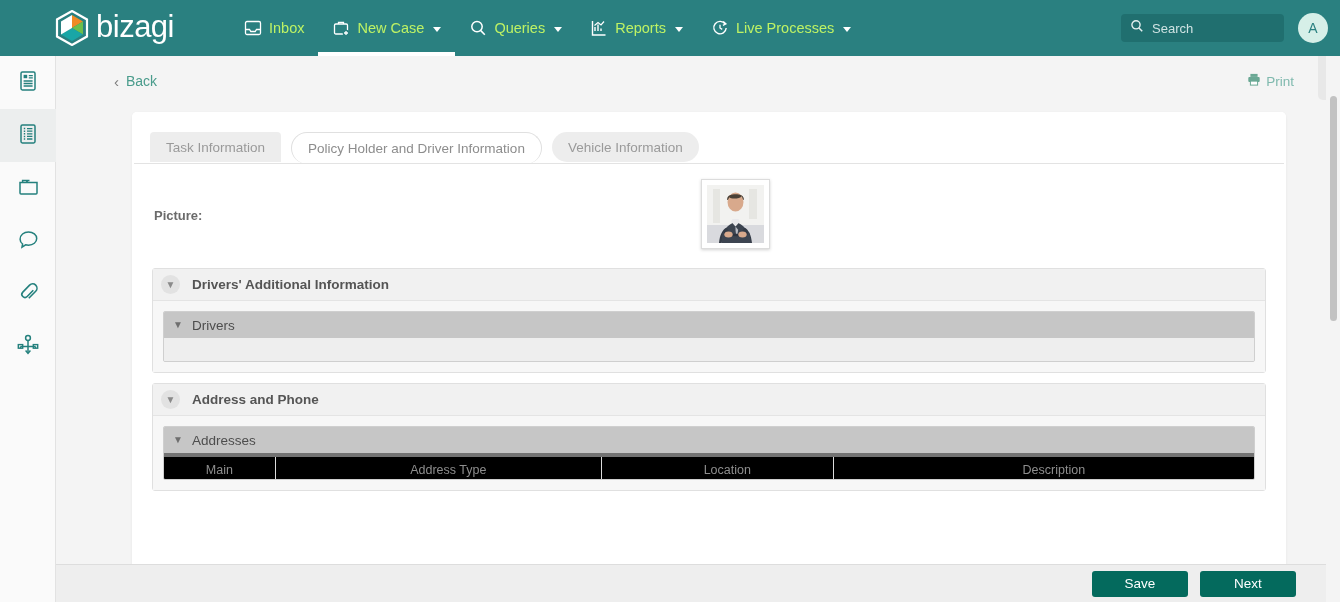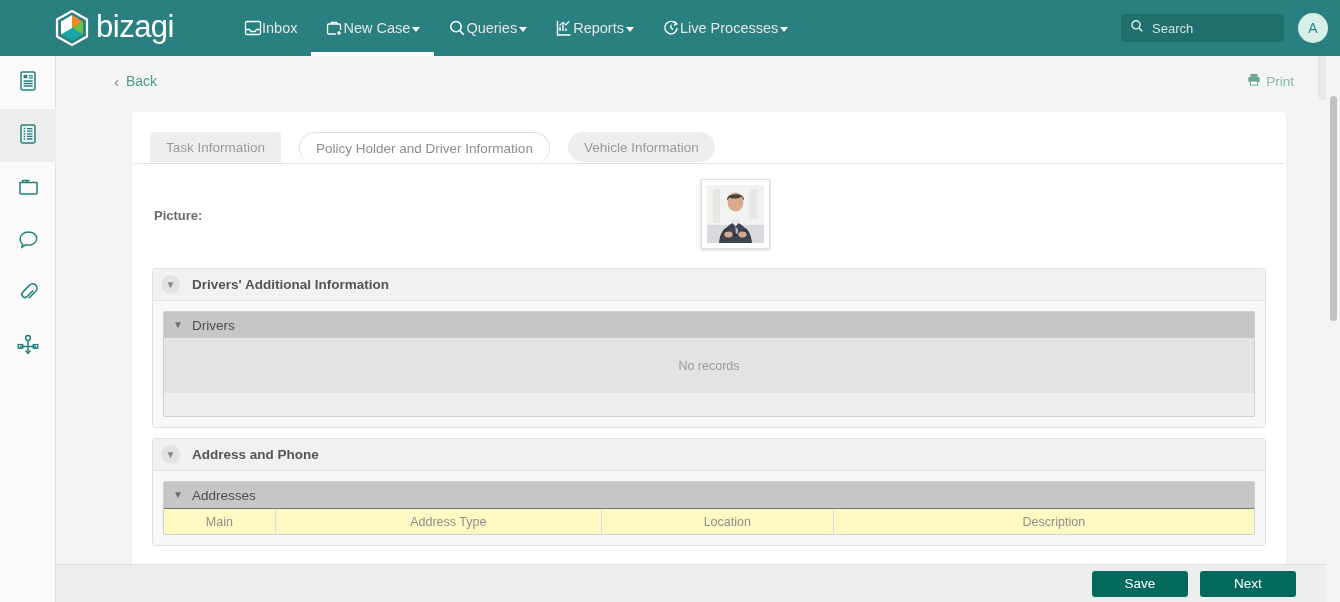--- a/index.html
+++ b/index.html
@@ -33,23 +33,24 @@
     line-height: 1;
     padding-bottom: 3px;
   }
   .nav {
     display: flex; align-items: stretch;
     height: 56px;
     margin-left: 56px;
   }
   .nav-item {
     display: flex; align-items: center;
+    gap: 7px;
     padding: 16px 14px;
     height: 56px;
-    color: #e5e5e5;
+    color: #bef264;
     font-size: 14.5px;
     cursor: pointer;
     position: relative;
     white-space: nowrap;
   }
   .nav-item.active::after {
     content: "";
     position: absolute;
     left: 0; right: 0; bottom: 0;
     height: 4px;
@@ -158,21 +159,21 @@
     height: 508px;
     background: #ffffff;
     border-radius: 5px 5px 0 0;
     box-shadow: 0 1px 3px rgba(0,0,0,0.06);
     overflow: hidden;
   }
   .tabs {
     display: flex;
     padding: 20px 0 0 18px;
     background: #ffffff;
-    gap: 16px;
+    gap: 8px;
   }
   .tab {
     height: 30px;
     padding: 0 16px;
     display: flex; align-items: center;
     background: #ededed;
     color: #9a9a9a;
     font-size: 13.5px;
     border-radius: 4px 4px 0 0;
     cursor: pointer;
@@ -278,22 +279,22 @@
     display: flex; align-items: center; justify-content: center;
     color: #9b9b9b;
     font-size: 12.5px;
   }
   .grid-foot { height: 23px; background: #eeeeee; }
 
   
   .thead {
     display: flex;
     height: 26px;
-    background: #fef9c3;
-    border-top: 1px solid #737373;
+    background: #000000;
+    border-top: 4px solid #737373;
     gap: 20px;
   }
   .th {
     display: flex; align-items: center; justify-content: center;
     font-size: 12.5px;
     color: #8e8e8e;
     border-right: 1px solid #dcdcdc;
     height: 26px;
     cursor: pointer;
   }
@@ -560,23 +561,20 @@
         <div class="section-head">
           <span class="chev-circle">▼</span>
           <span class="section-title">Drivers' Additional Information</span>
         </div>
         <div class="section-body">
           <div class="grid">
             <div class="grid-head">
               <span class="grid-chev">▼</span>
               <span class="gtitle">Drivers</span>
             </div>
-            <div class="grid-empty">
-              <span>No records</span>
-            </div>
             <div class="grid-foot"></div>
           </div>
         </div>
       </div>
 
       <div class="section">
         <div class="section-head">
           <span class="chev-circle">▼</span>
           <span class="section-title">Address and Phone</span>
         </div>

